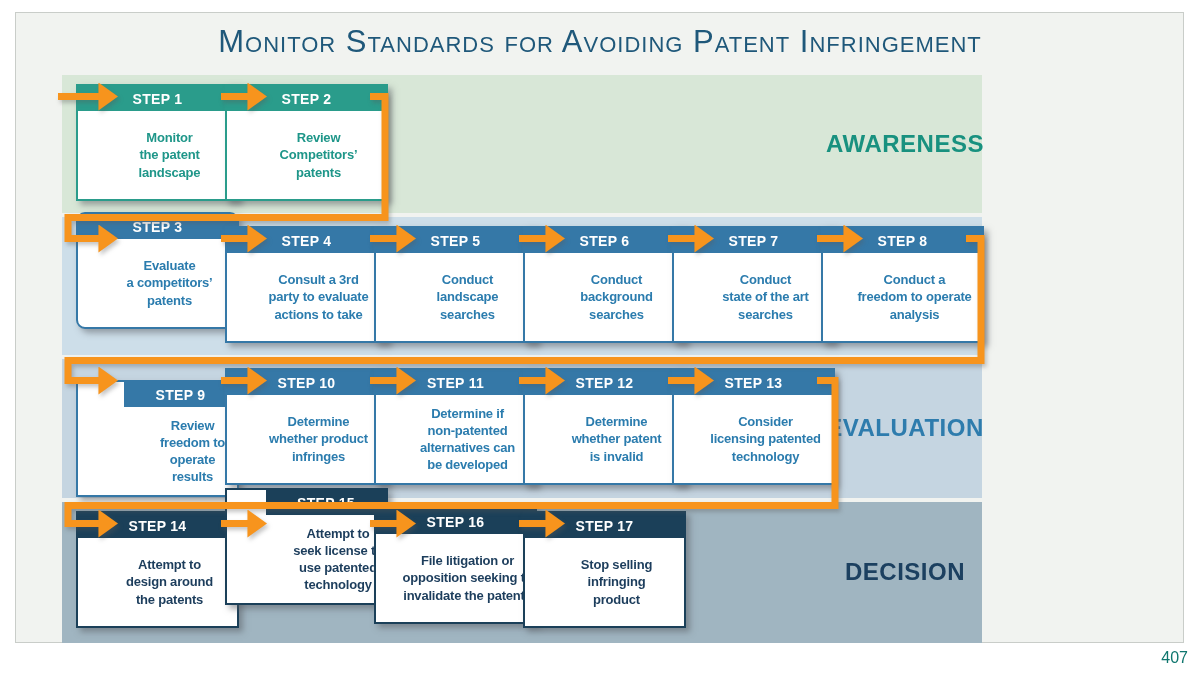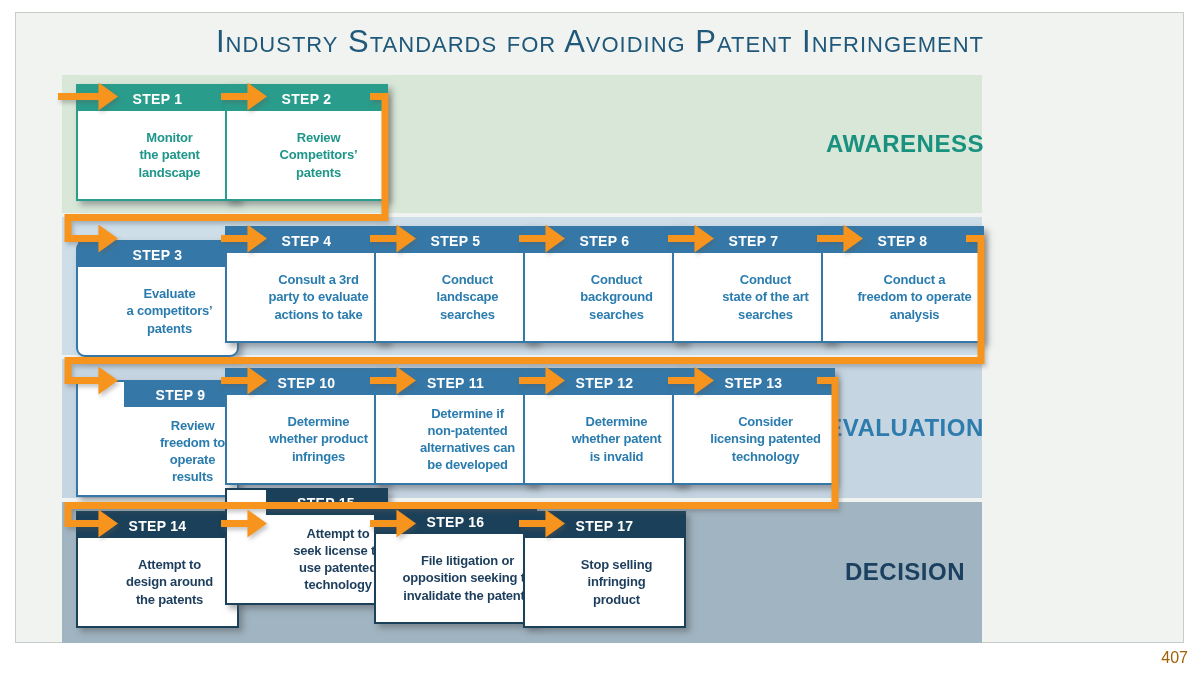--- a/index.html
+++ b/index.html
@@ -28,29 +28,29 @@
            letter-spacing:0.3px;}
   .box .bd{height:calc(100% - 25px);display:flex;align-items:center;justify-content:center;
            text-align:center;white-space:pre-line;font-weight:bold;font-size:13px;
            letter-spacing:-0.2px;line-height:1.32;color:var(--t);margin-left:24px;}
   .p0{--c:#2A9C8B;--t:#1E9689;}
   .p1{--c:#3578A7;--t:#2B7CAE;}
   .p2{--c:#3578A7;--t:#2B7CAE;}
   .p3{--c:#1B4059;--t:#1C3D5C;}
   .connectors{position:absolute;left:0;top:0;pointer-events:none;
               filter:drop-shadow(2px 3px 2px rgba(90,90,90,0.35));}
-  .pagenum{position:absolute;right:12px;top:649px;font-size:16px;color:#a16207;}
+  .pagenum{position:absolute;right:12px;top:649px;font-size:16px;color:#0f766e;}
 </style>
 </head>
 <body>
 
 <div class="page">
   <div class="slide"></div>
 
-  <div class="title">Industry Standards for Avoiding Patent Infringement</div>
+  <div class="title">Monitor Standards for Avoiding Patent Infringement</div>
 
   <div class="band b1"></div>
   <div class="band b2"></div>
   <div class="band b3"></div>
   <div class="band b4"></div>
 
   <div class="phase-label lab-teal" style="top:130px;">AWARENESS</div>
   <div class="phase-label lab-blue" style="top:414px;">EVALUATION</div>
   <div class="phase-label lab-navy" style="top:558px;">DECISION</div>
 
@@ -60,21 +60,21 @@
 the patent
 landscape</div>
   </div>
   <div class="box p0" style="left:225px;top:84px;">
     <div class="hd">STEP 2</div>
     <div class="bd">Review
 Competitors’
 patents</div>
   </div>
 
-  <div class="box p1" style="left:76px;top:240px;border-radius:9px;">
+  <div class="box p1" style="left:76px;top:212px;border-radius:9px;">
     <div class="hd">STEP 3</div>
     <div class="bd">Evaluate
 a competitors’
 patents</div>
   </div>
   <div class="box p1" style="left:225px;top:226px;">
     <div class="hd">STEP 4</div>
     <div class="bd">Consult a 3rd
 party to evaluate
 actions to take</div>

